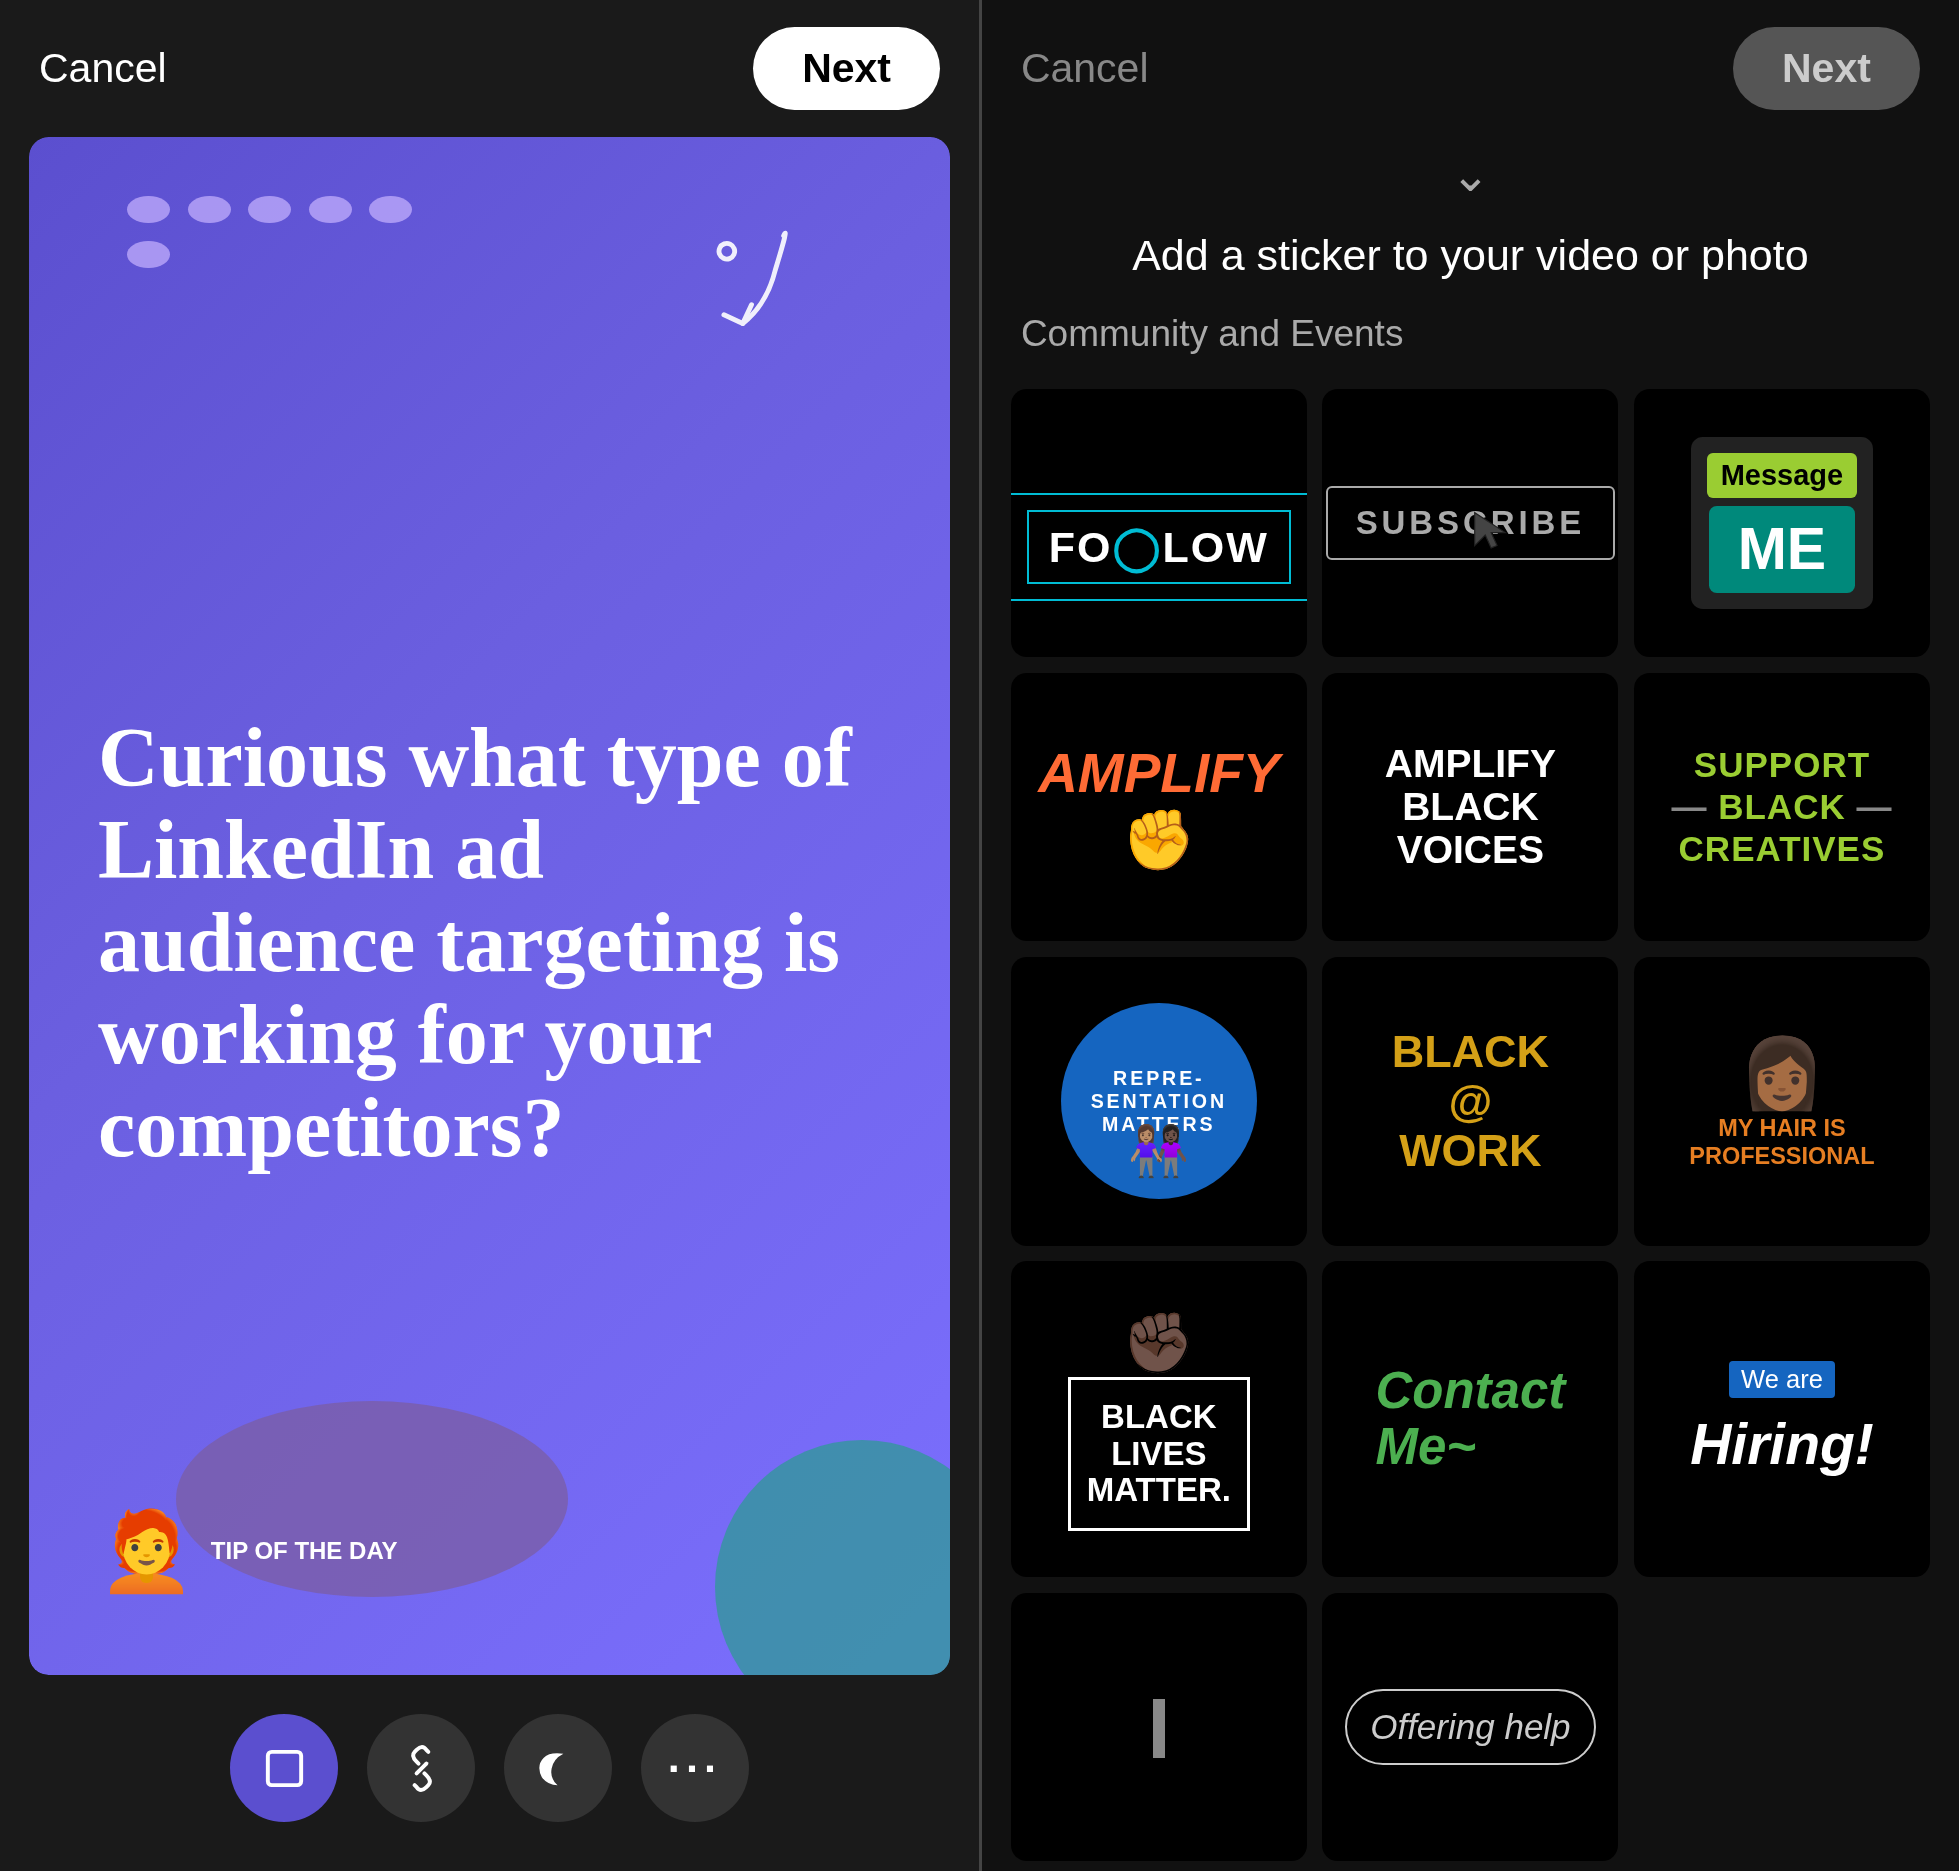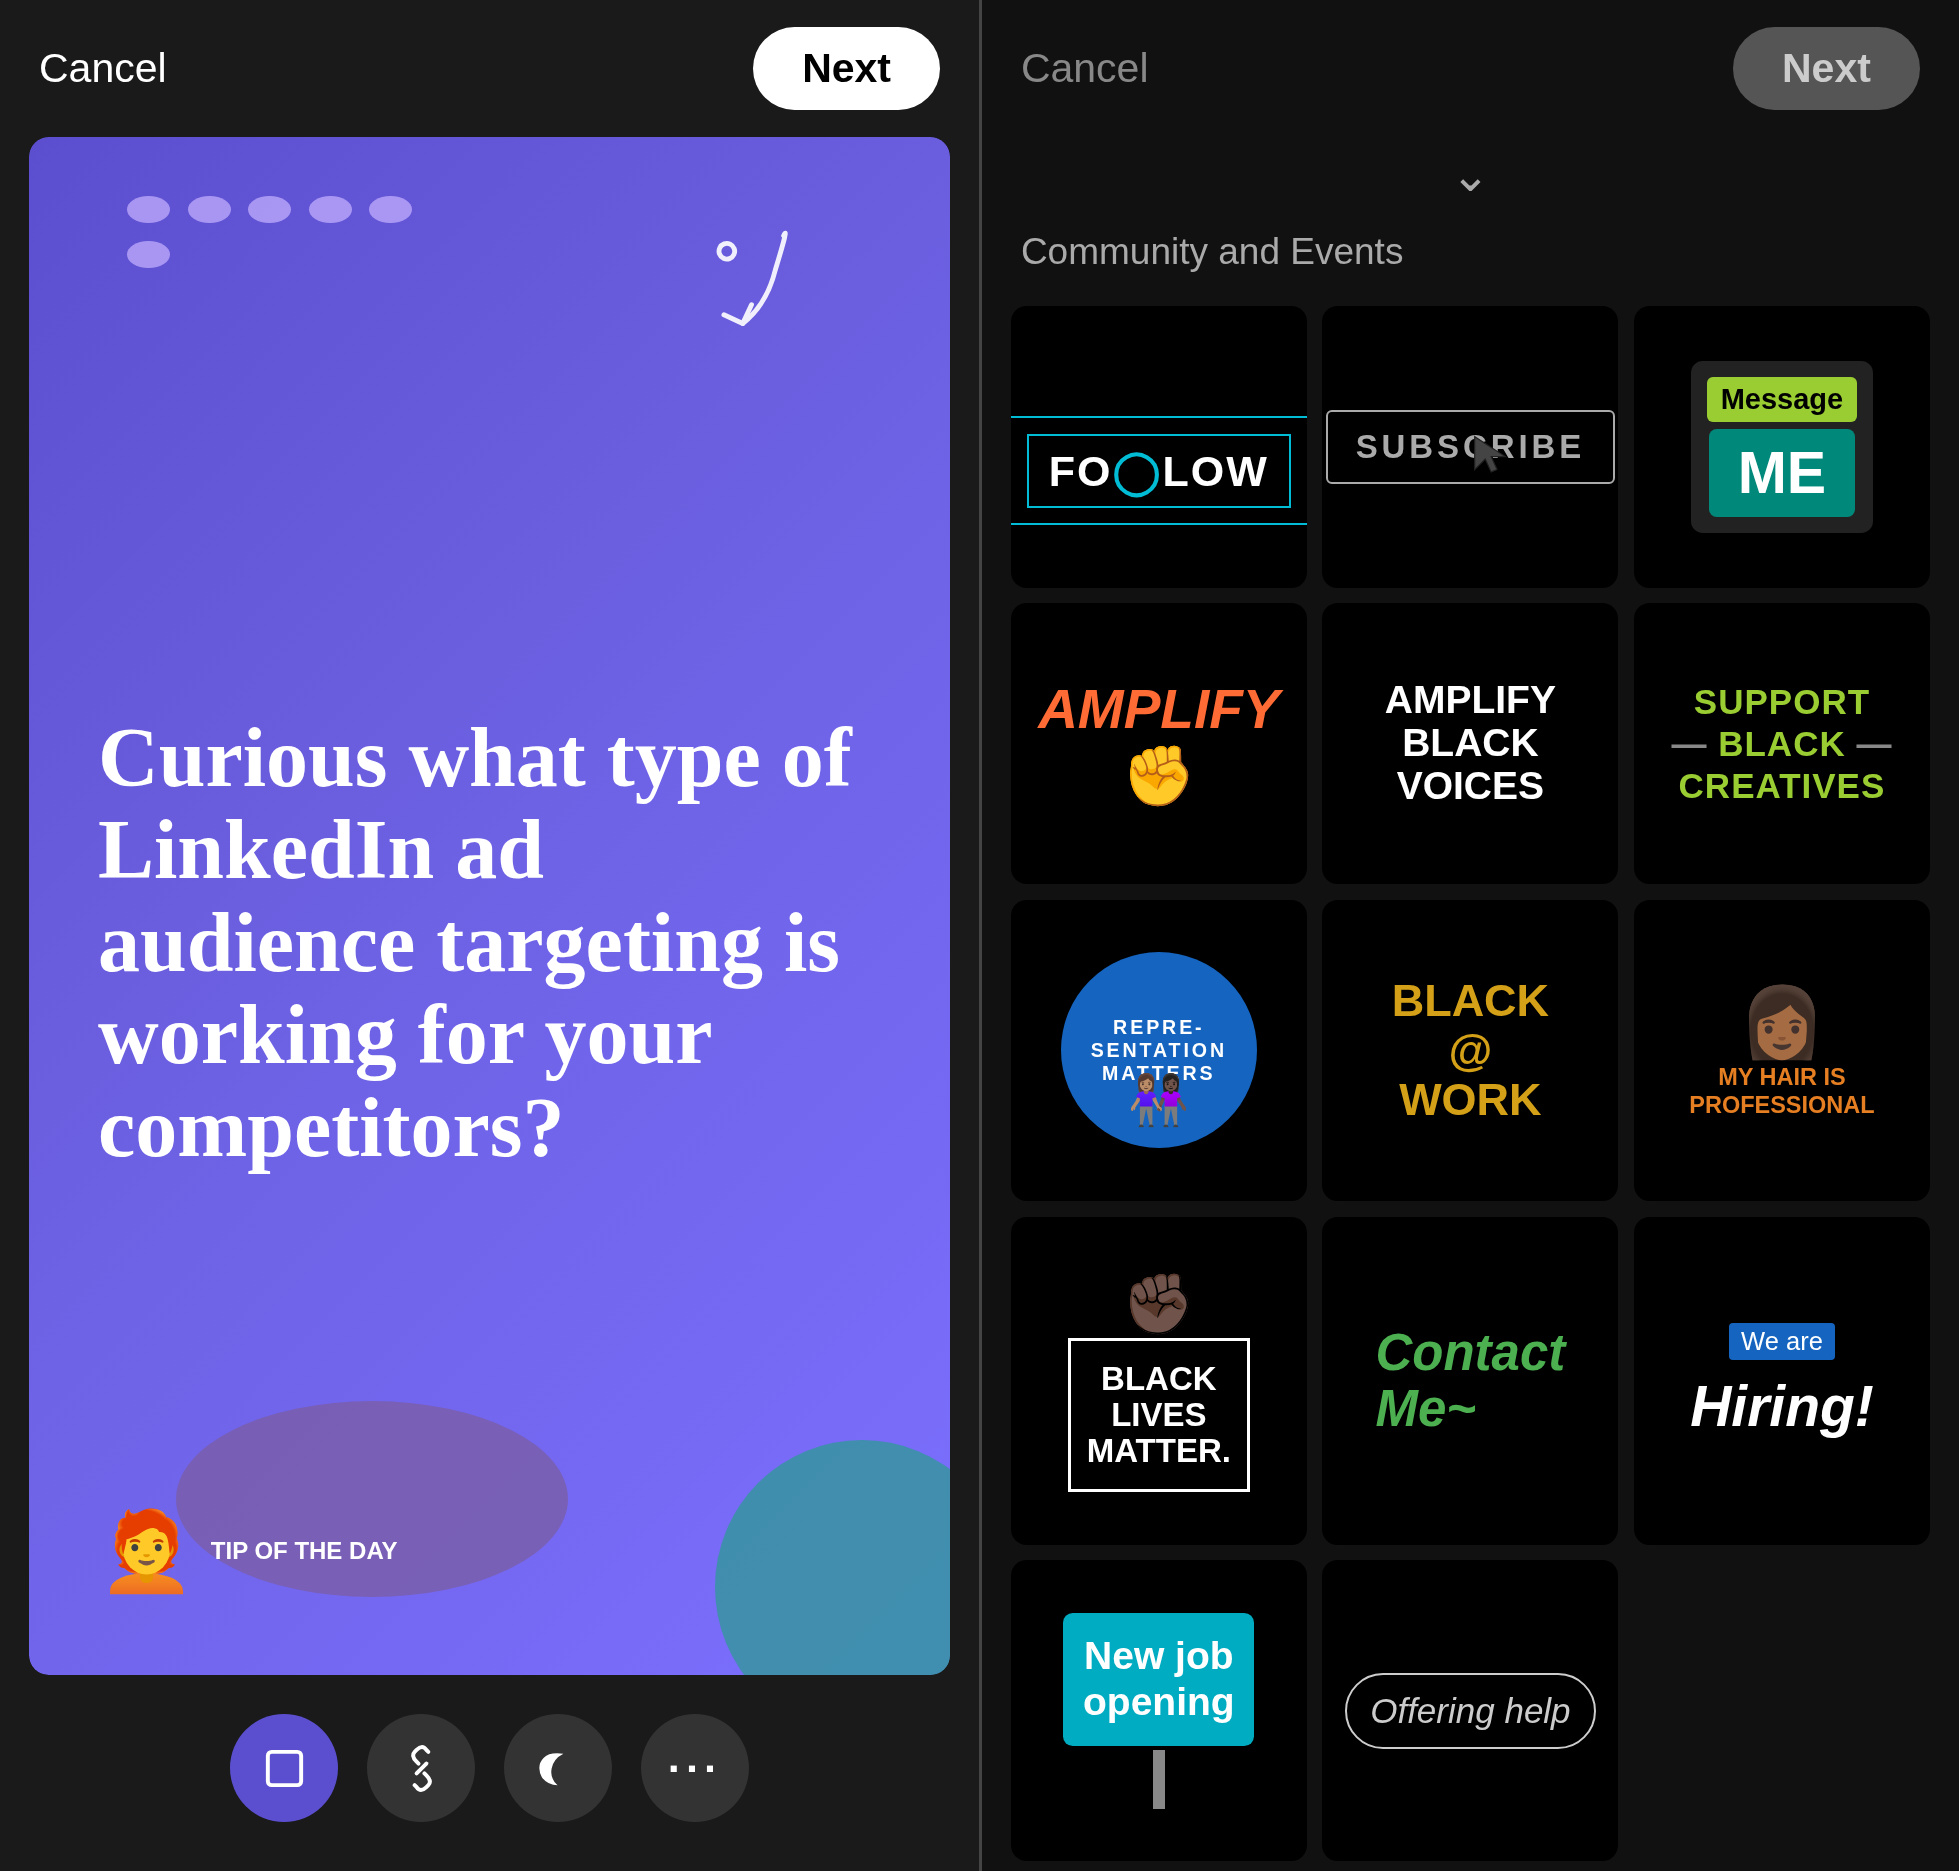--- a/index.html
+++ b/index.html
@@ -550,20 +550,21 @@
 <div class="right-panel">
   <div class="right-header">
     <button class="cancel-btn">Cancel</button>
     <button class="next-btn">Next</button>
   </div>
 
   <div class="chevron-area">
     <span class="chevron-icon">⌄</span>
   </div>
 
+  <div class="sticker-title">Add a sticker to your video or photo</div>
 
   <div class="sticker-category">Community and Events</div>
 
   <div class="sticker-grid">
 
     <div class="sticker-item">
       <div class="sticker-follow">
         <span style="color:#fff;font-size:43px;font-weight:900;font-family:Arial;letter-spacing:2px;border:2.9px solid #00bcd4;padding:9.8px 19.6px;">FO<span style="color:#00bcd4;">◯</span>LOW</span>
       </div>
     </div>
@@ -640,23 +641,20 @@
 
     <div class="sticker-item">
       <div class="sticker-hiring">
         <span class="we-are">We are</span>
         <span class="hiring-text">Hiring!</span>
       </div>
     </div>
 
     <div class="sticker-item">
       <div style="display:flex;flex-direction:column;align-items:center;">
-        <div class="sticker-new-job" style="width:100%;">
-          <span class="new-job-text">New job<br>opening</span>
-        </div>
         <div class="job-pole"></div>
       </div>
     </div>
 
     <div class="sticker-item">
       <div class="sticker-offering">
         <span class="offering-text">Offering help</span>
       </div>
     </div>
 

